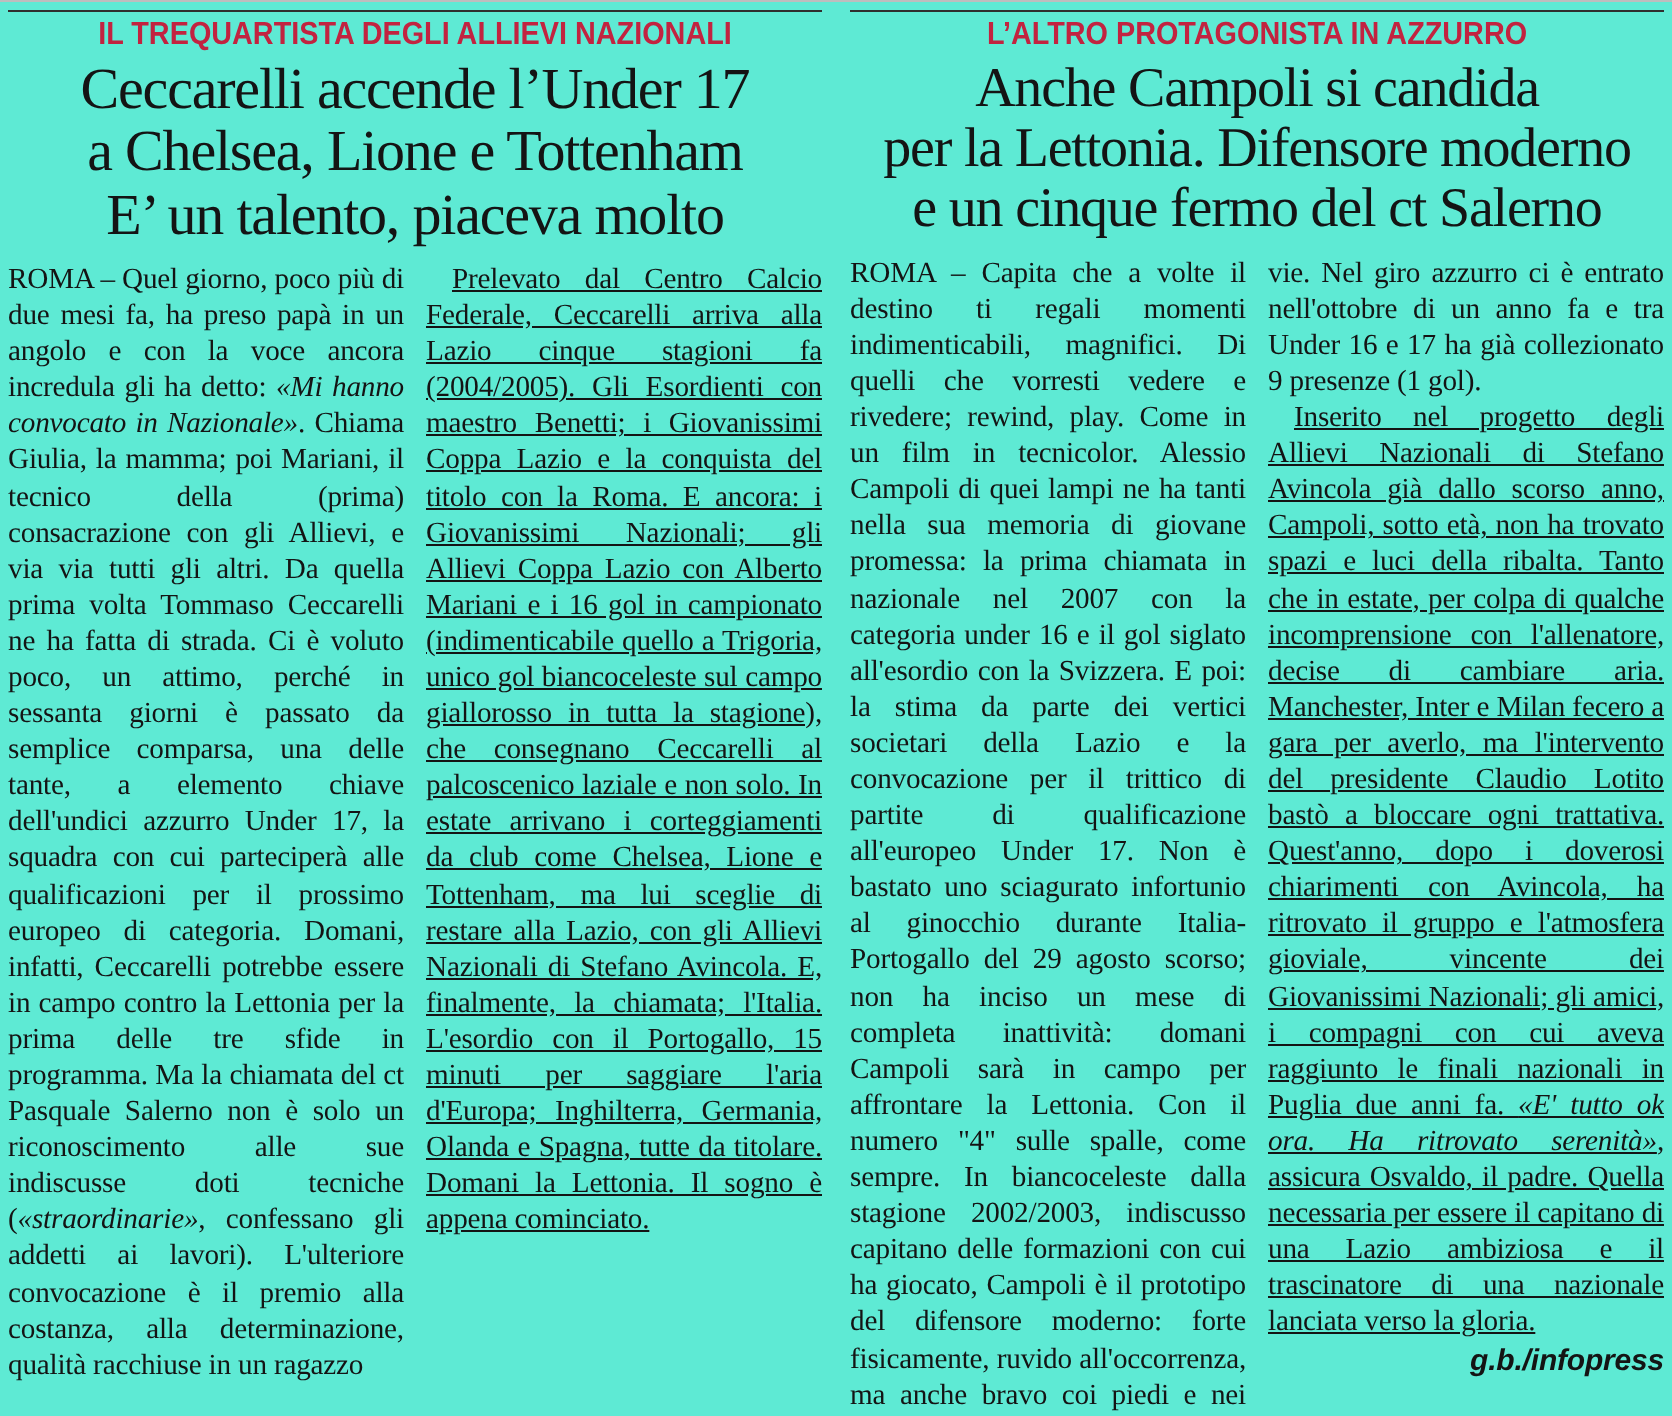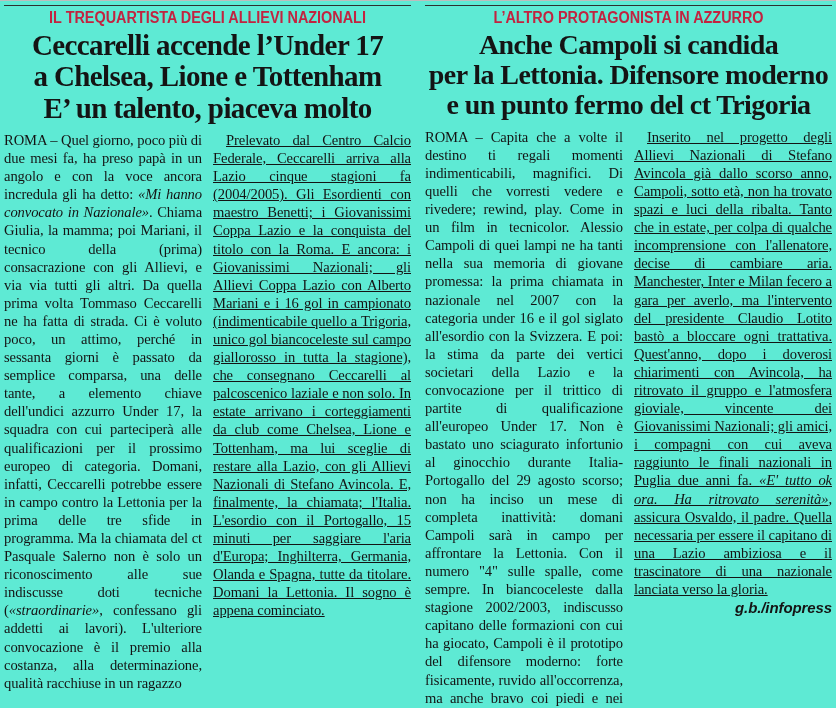--- a/index.html
+++ b/index.html
@@ -10,21 +10,21 @@
   }
   .hairline{position:absolute;top:0;left:0;right:0;height:1px;background:#bdbdbd;}
   .article{flex:1 1 0;min-width:0;display:flex;flex-direction:column;}
   .article-rule{border-top:1.6px solid #2f2f2f;margin-top:5px;}
   .kicker{
     display:block;text-align:center;margin-top:3px;
     font-family:"Liberation Sans", sans-serif;font-weight:700;font-size:16px;
     letter-spacing:0px;transform:scaleX(0.9);transform-origin:center;
     white-space:nowrap;
   }
-  .headline{margin:3px 0 7px;text-align:center;font-weight:700;line-height:1.08;letter-spacing:-0.6px;}
+  .headline{margin:3px 0 7px;text-align:center;font-weight:400;line-height:1.08;letter-spacing:-0.6px;}
   .article-left .headline{font-size:29px;}
   .article-right .headline{font-size:28px;}
   .headline span{display:block;white-space:nowrap;}
   .body{display:flex;gap:11px;flex:1 1 auto;overflow:hidden;}
   .col{
     flex:1 1 0;min-width:0;text-align:justify;overflow:hidden;
     font-size:14.6px;line-height:18.1px;letter-spacing:-0.1px;
   }
   .col p{margin:0;}
   .col p.indent{text-indent:13px;text-decoration:underline;}
@@ -57,25 +57,26 @@
         </div>
     </div>
   </div>
 
   <div class="article article-right">
     <div class="article-rule"></div>
     <div class="kicker" style="color: rgb(194, 35, 64);">L’ALTRO PROTAGONISTA IN AZZURRO</div>
     <h1 class="headline">
       <span>Anche Campoli si candida</span>
       <span>per la Lettonia. Difensore moderno</span>
-      <span>e un punto fermo del ct Trigoria</span>
+      <span>e un cinque fermo del ct Salerno</span>
     </h1>
     <div class="body">
       <div class="col">
           <p><span>ROMA – Capita che a volte il destino ti regali momenti indimenticabili, magnifici. Di quelli che vorresti vedere e rivedere; rewind, play. Come in un film in tecnicolor. Alessio Campoli di quei lampi ne ha tanti nella sua memoria di giovane promessa: la prima chiamata in nazionale nel 2007 con la categoria under 16 e il gol siglato all'esordio con la Svizzera. E poi: la stima da parte dei vertici societari della Lazio e la convocazione per il trittico di partite di qualificazione all'europeo Under 17. Non è bastato uno sciagurato infortunio al ginocchio durante Italia-Portogallo del 29 agosto scorso; non ha inciso un mese di completa inattività: domani Campoli sarà in campo per affrontare la Lettonia. Con il numero "4" sulle spalle, come sempre. In biancoceleste dalla stagione 2002/2003, indiscusso capitano delle formazioni con cui ha giocato, Campoli è il prototipo del difensore moderno: forte fisicamente, ruvido all'occorrenza, ma anche bravo coi piedi e nei lanci dalle retro-</span></p>
         </div>
       <div class="col">
+          <p><span>vie. Nel giro azzurro ci è entrato nell'ottobre di un anno fa e tra Under 16 e 17 ha già collezionato 9 presenze (1 gol).</span></p>
           <p class="indent"><span>Inserito nel progetto degli Allievi Nazionali di Stefano Avincola già dallo scorso anno, Campoli, sotto età, non ha trovato spazi e luci della ribalta. Tanto che in estate, per colpa di qualche incomprensione con l'allenatore, decise di cambiare aria. Manchester, Inter e Milan fecero a gara per averlo, ma l'intervento del presidente Claudio Lotito bastò a bloccare ogni trattativa. Quest'anno, dopo i doverosi chiarimenti con Avincola, ha ritrovato il gruppo e l'atmosfera gioviale, vincente dei Giovanissimi Nazionali; gli amici, i compagni con cui aveva raggiunto le finali nazionali in Puglia due anni fa. </span><i>«E' tutto ok ora. Ha ritrovato serenità»</i><span>, assicura Osvaldo, il padre. Quella necessaria per essere il capitano di una Lazio ambiziosa e il trascinatore di una nazionale lanciata verso la gloria.</span></p>
           <div class="signature">g.b./infopress</div>
         </div>
     </div>
   </div>
 </div>
 
 </body></html>

